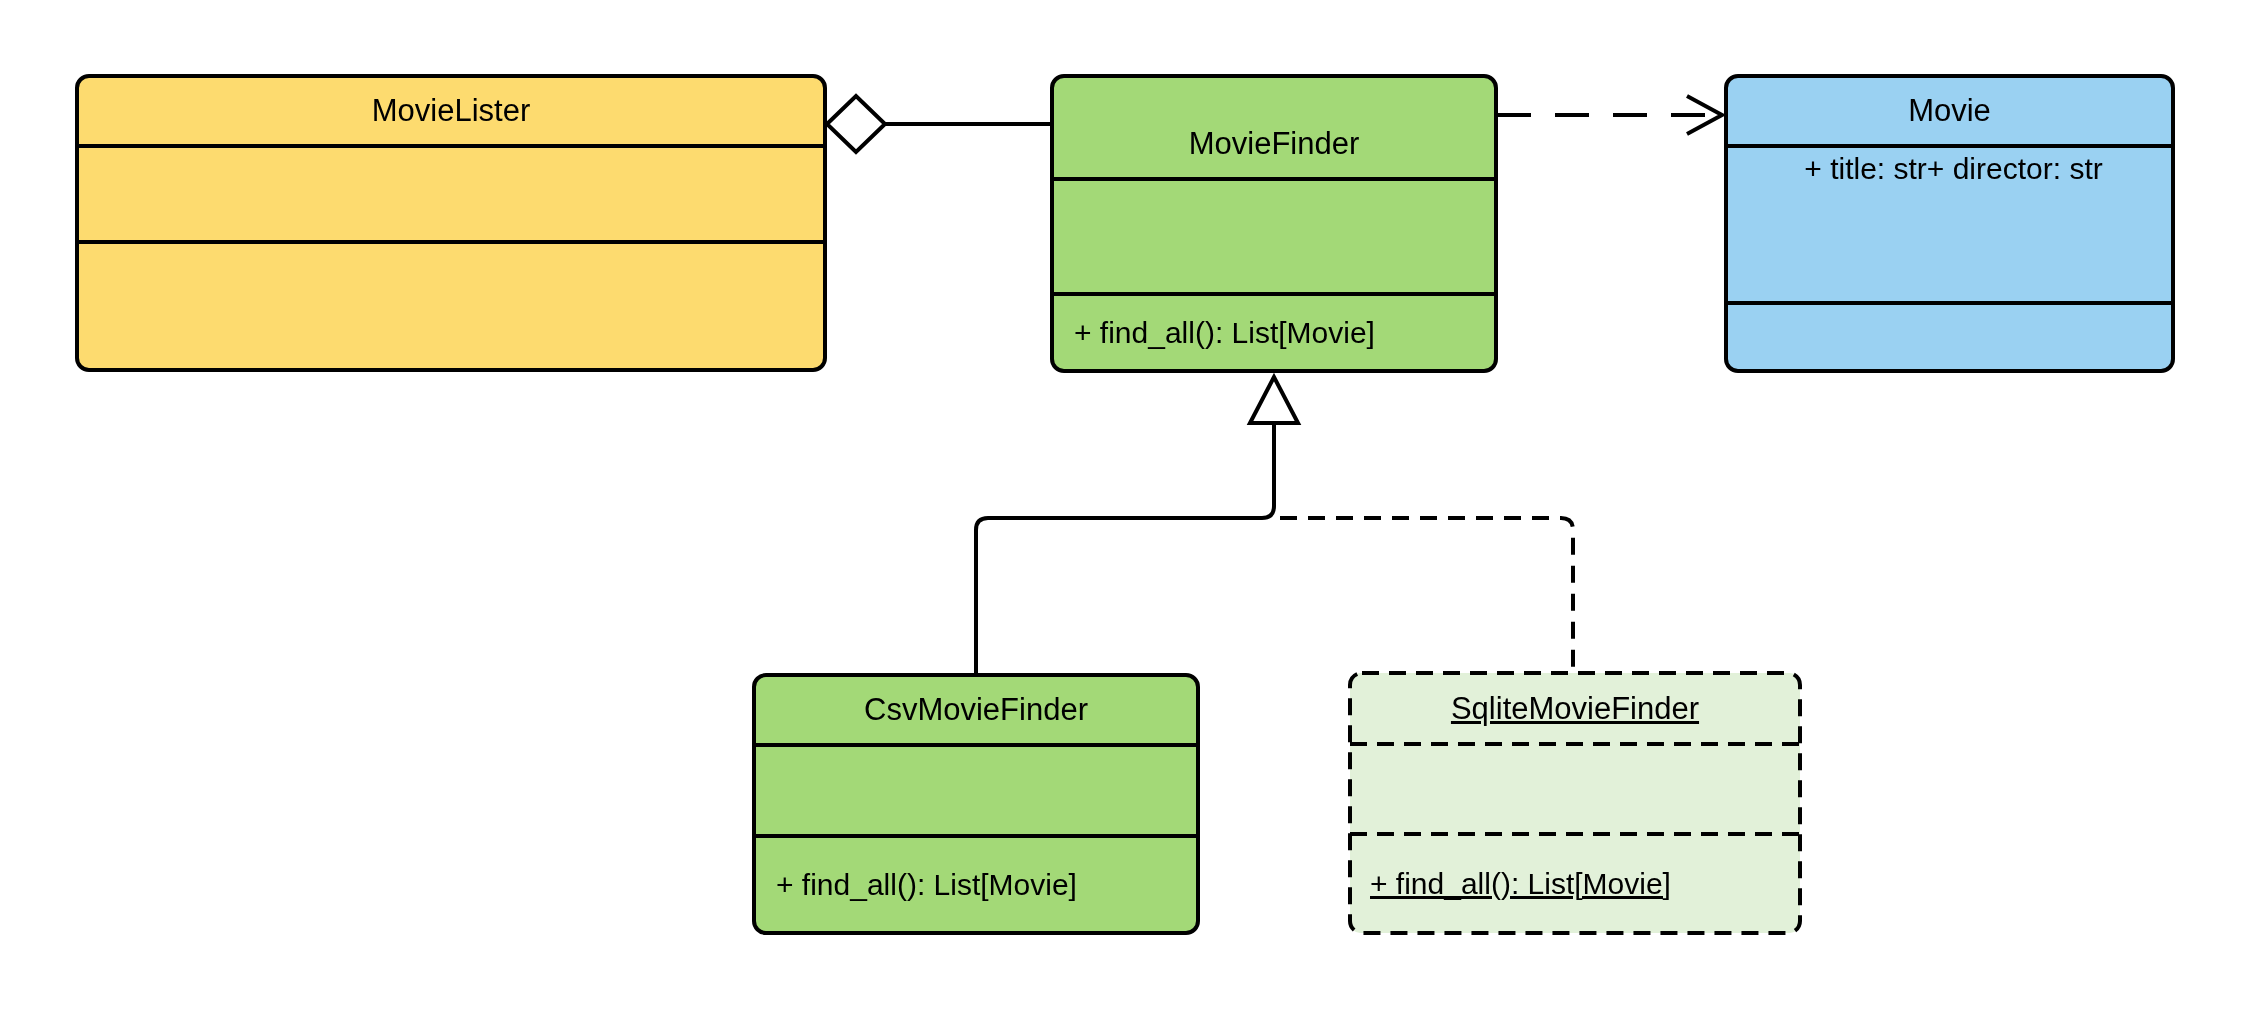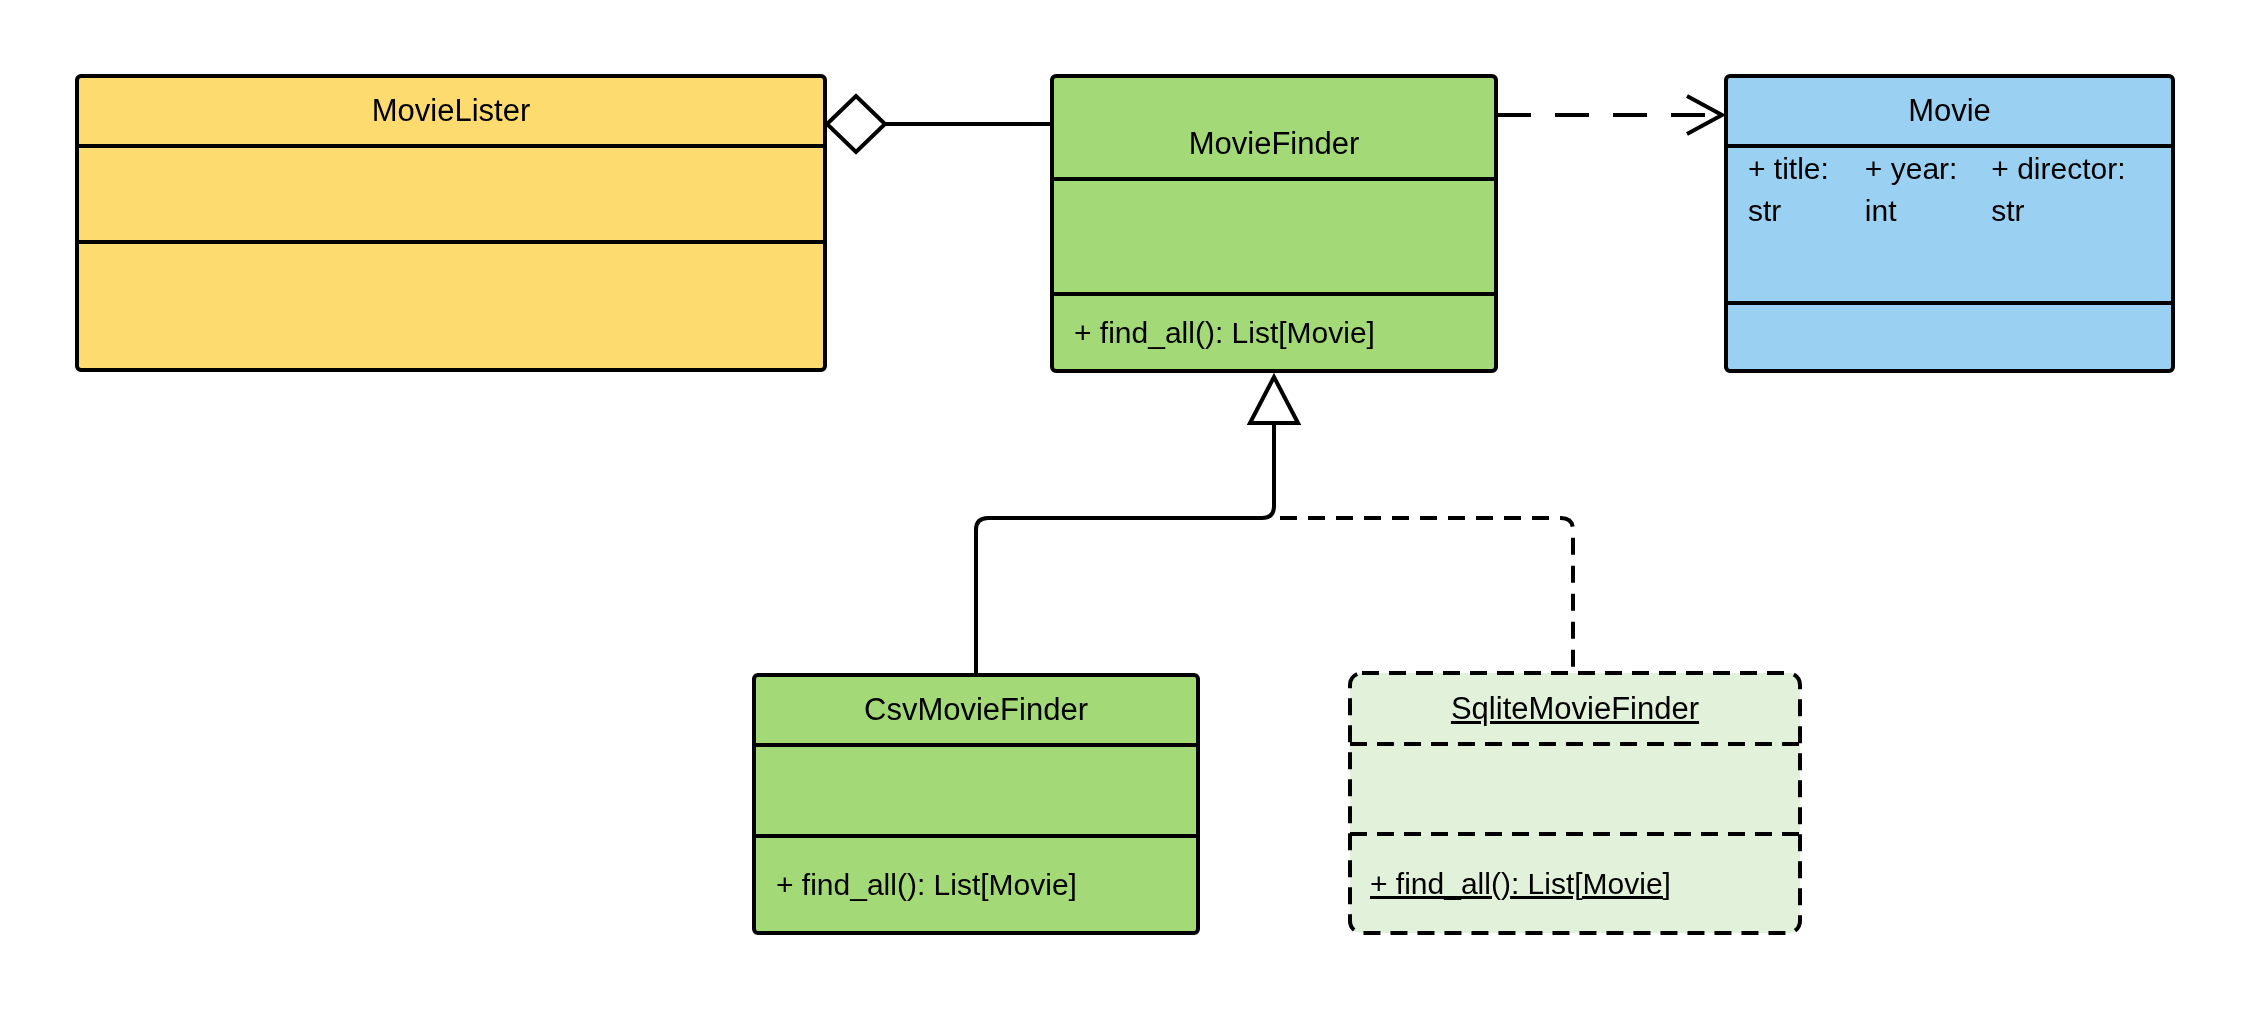--- a/index.html
+++ b/index.html
@@ -8,21 +8,21 @@
     width:2250px;height:1011px;
     background:var(--background,#fff);
     font-family:"Liberation Sans","DejaVu Sans",sans-serif;
     color:var(--line_color,#000);
     overflow:hidden;
   }
   .uml-box{
     position:absolute;
     box-sizing:border-box;
     border:4px solid var(--line_color,#000);
-    border-radius:6px;
+    border-radius:14px;
     display:flex;flex-direction:column;
   }
   .uml-box .title{
     flex:0 0 auto;
     display:flex;align-items:center;justify-content:center;
     font-size:31px;
     border-bottom:4px solid var(--line_color,#000);
   }
   .uml-box .attrs{
     flex:0 0 auto;
@@ -83,21 +83,20 @@
     <div class="attrs"></div>
     <div class="methods">
       <div>+ find_all(): List[Movie]</div>
     </div>
   </div>
 
   <div class="uml-box" id="movie-box">
     <div class="title">Movie</div>
     <div class="attrs">
       <div>+ title: str</div>
-      <div>+ year: int</div>
       <div>+ director: str</div>
     </div>
     <div class="methods"></div>
   </div>
 
   <div class="uml-box" id="csvmoviefinder-box">
     <div class="title">CsvMovieFinder</div>
     <div class="attrs"></div>
     <div class="methods">
       <div>+ find_all(): List[Movie]</div>

